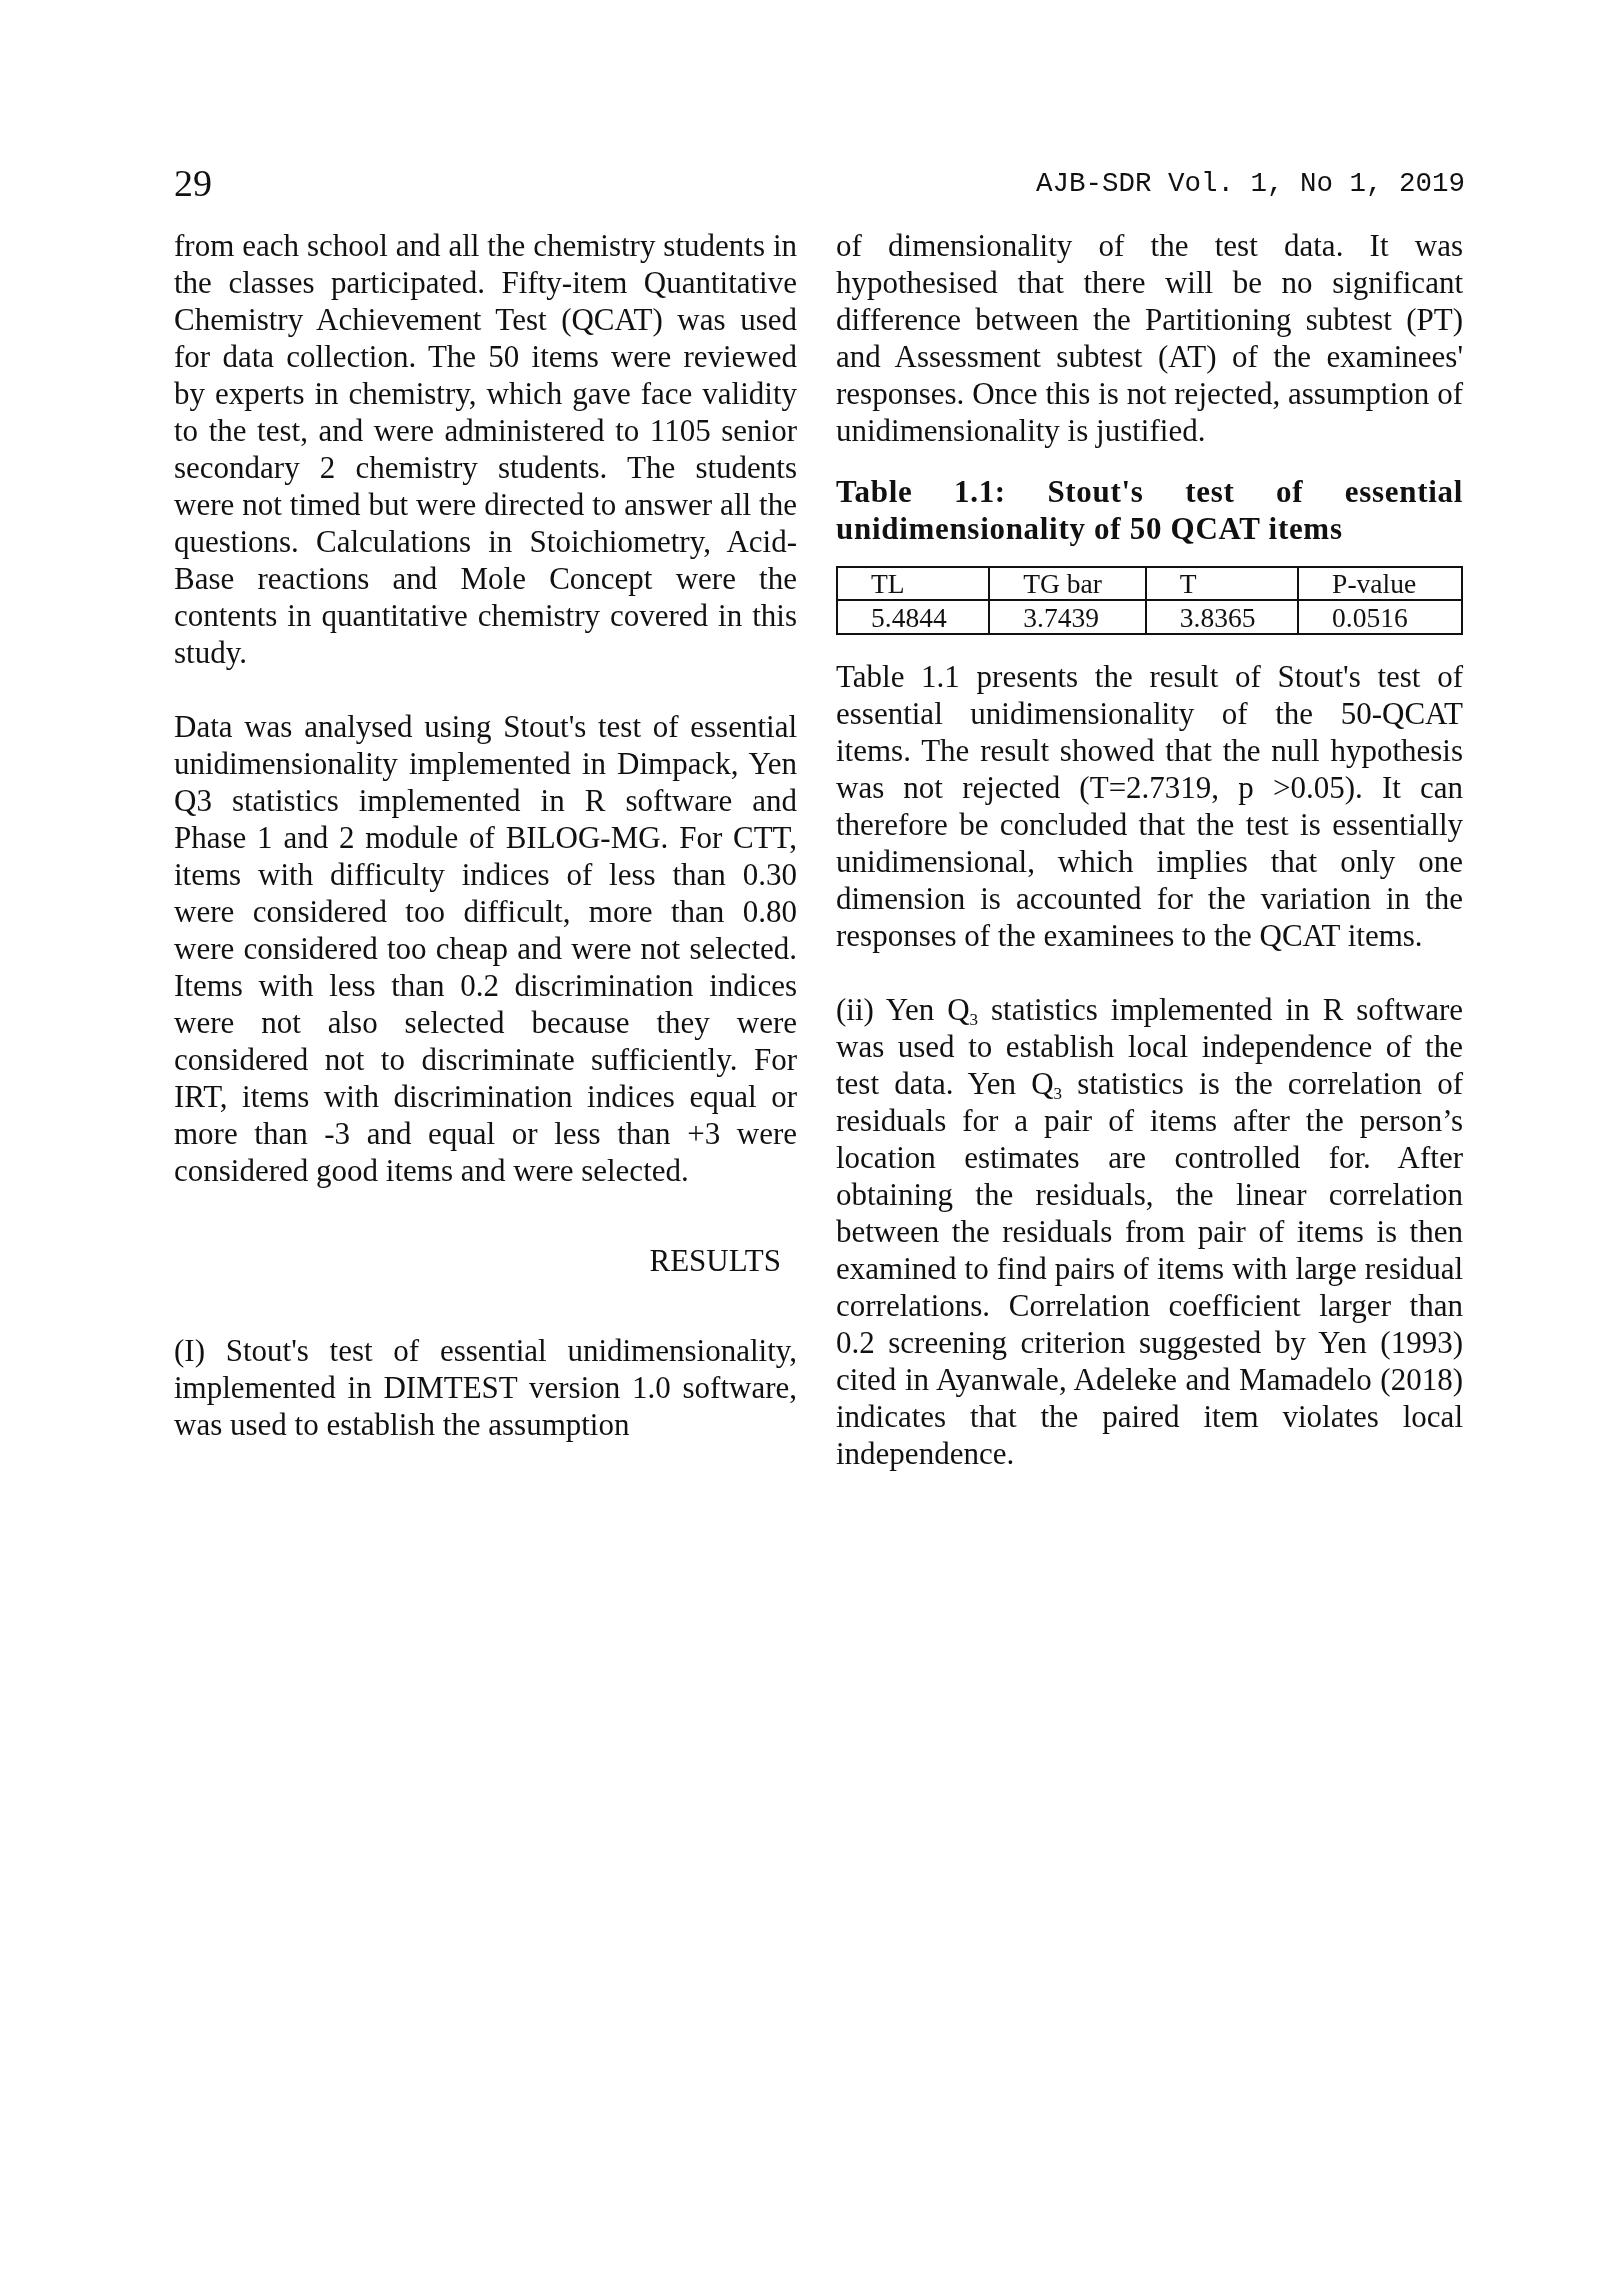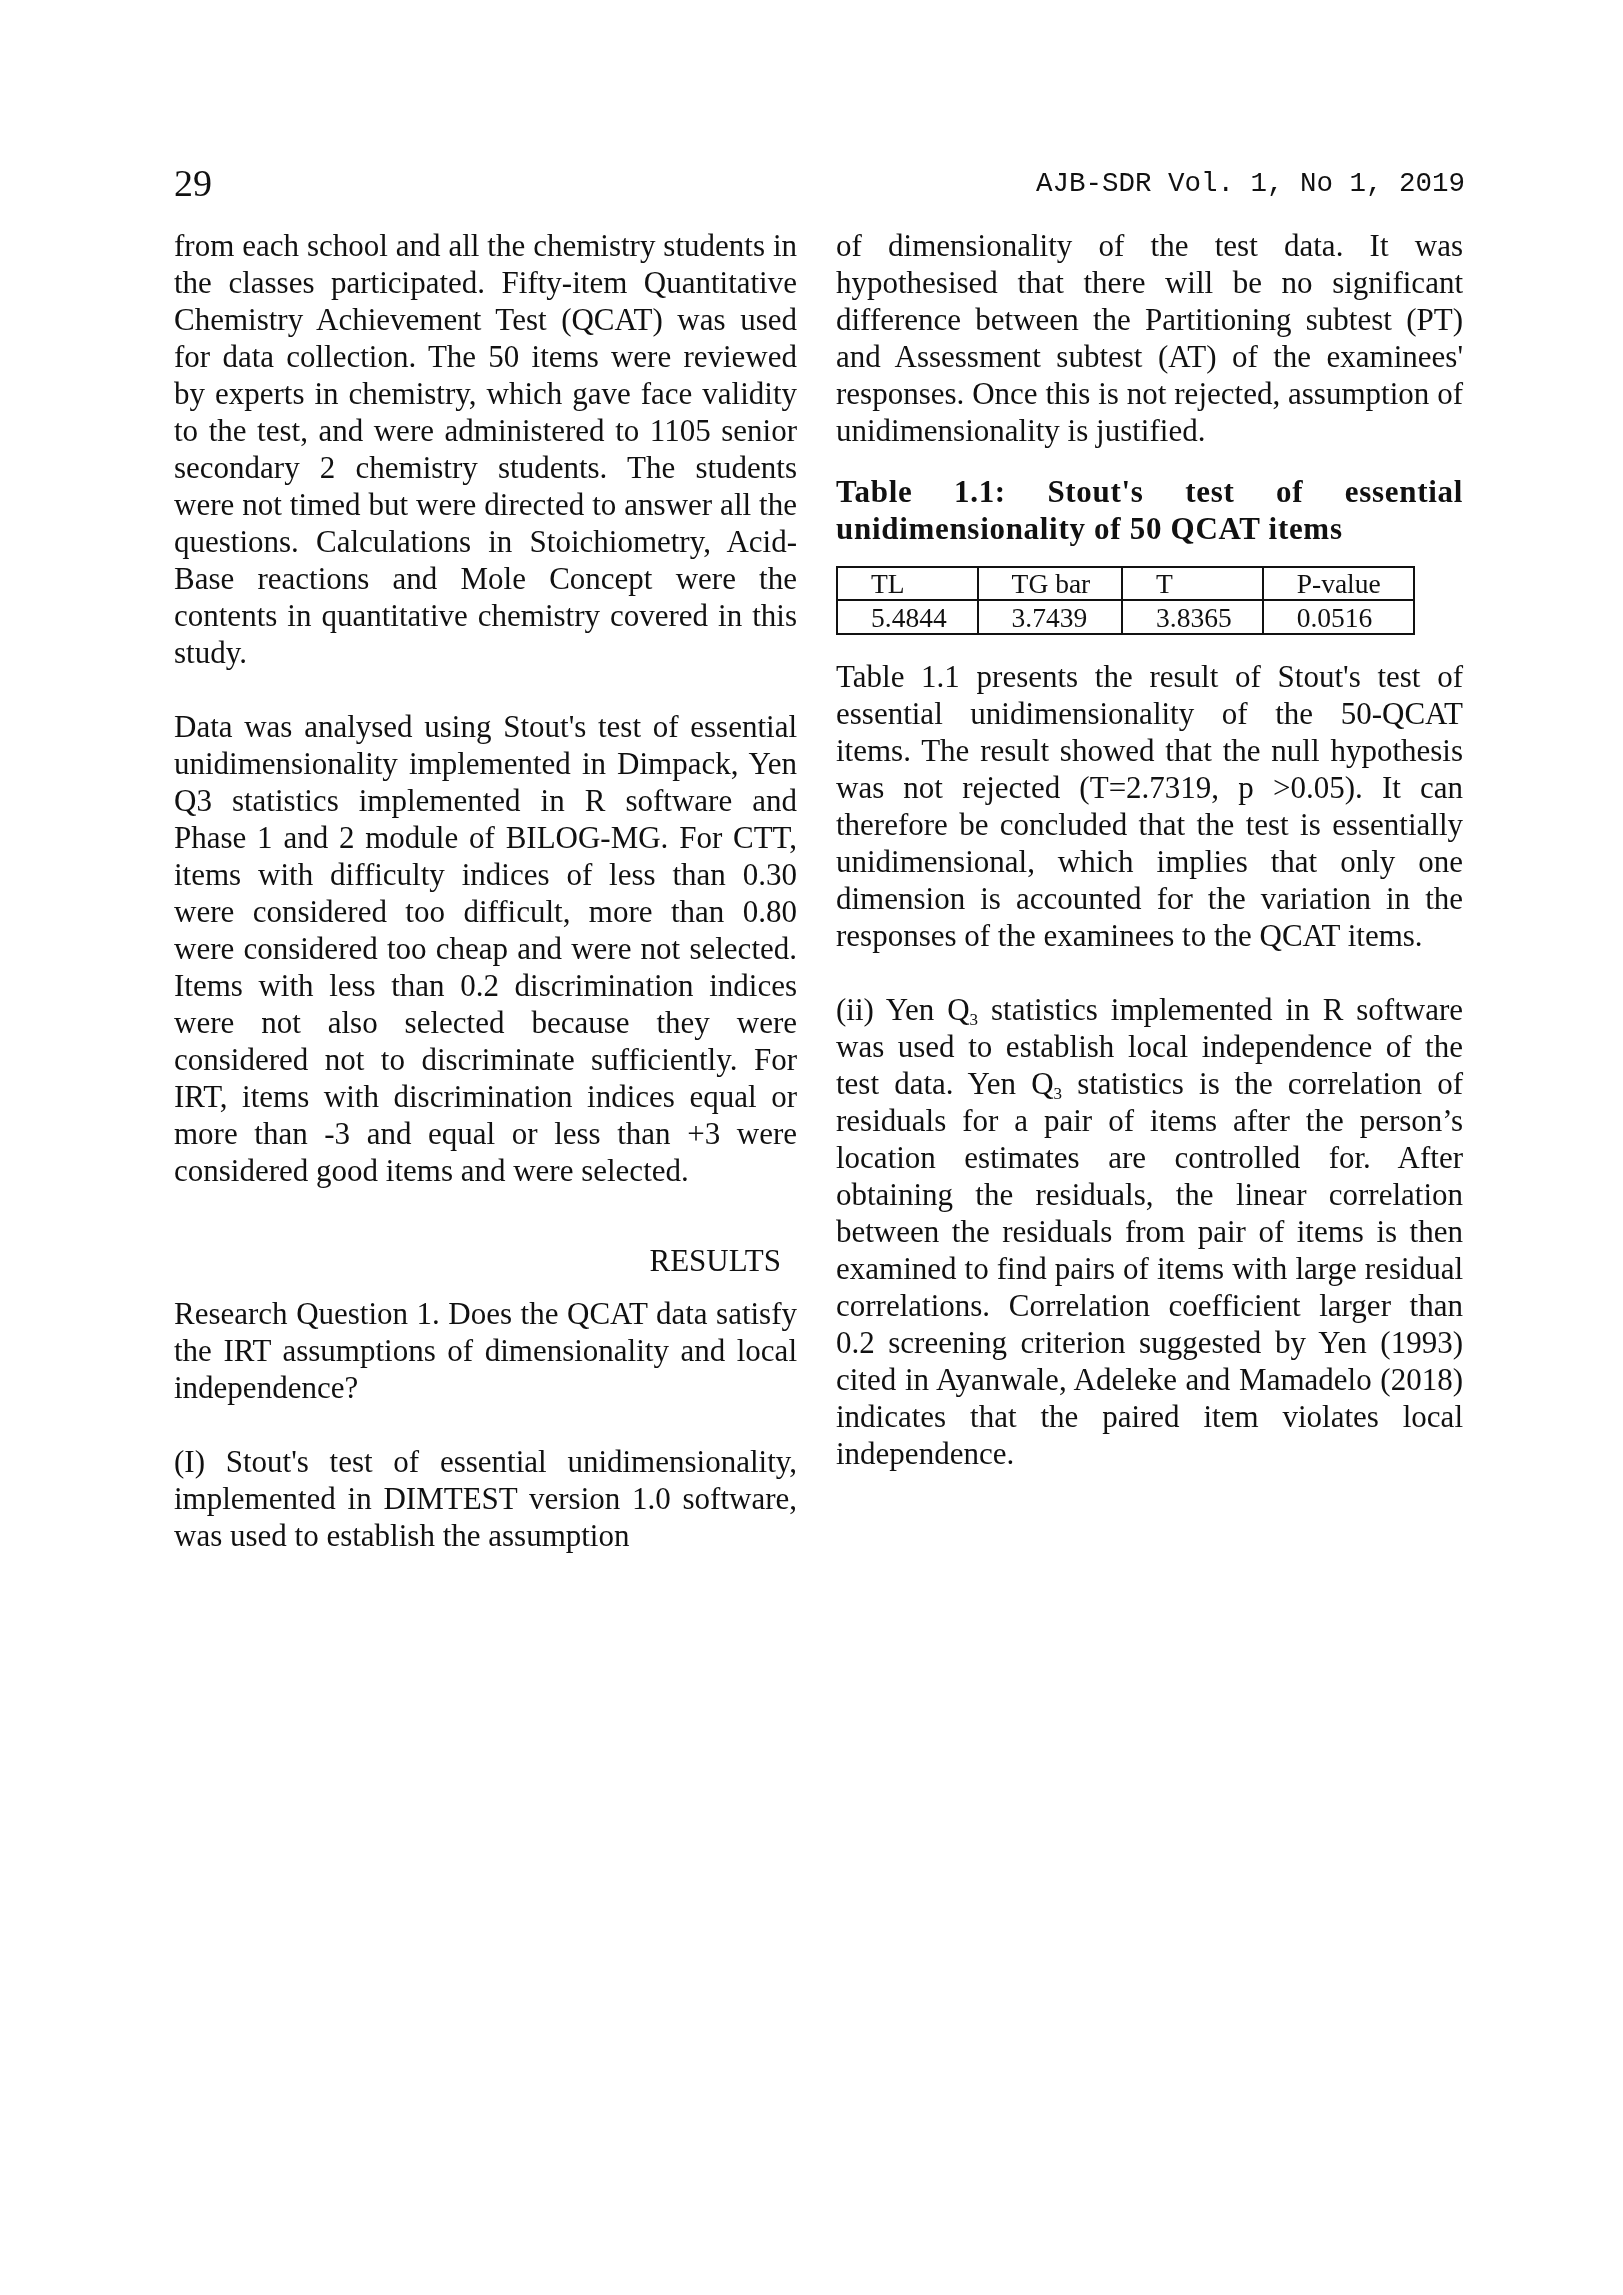--- a/index.html
+++ b/index.html
@@ -9,37 +9,36 @@
   .hdr-left { left:174px; font-size:38px; }
   .hdr-right { right:158px;font-family:Liberation Mono, monospace; }
   .col { position:absolute; top:227px; font-size:31px; line-height:37px; }
   .col-left { left:174px; width:623px; }
   .col-right { left:836px; width:627px; }
   .para { text-align:justify; text-align-last:left; margin:0; }
   .para-nojust { text-align:right; margin:16px;font-family:Liberation Serif, serif; }
   .gap { height:37px; }
   .gap-sm { height:23.6px; }
   .tcap { text-align:justify; text-align-last:left; letter-spacing:0.7px; margin:0;font-weight:bold; }
-  table.stout { border-collapse:collapse; width:579px; margin-top:19.6px; font-size:27.5px; line-height:30px;border-radius:27px; }
+  table.stout { border-collapse:collapse; width:627px; margin-top:19.6px; font-size:27.5px; line-height:30px;border-radius:27px; }
   table.stout td { border:2px solid #111; padding:1.3px 0 0 33px; text-align:left; }
   sub { font-size:17px; vertical-align:-5.2px; line-height:0; }
 </style>
 </head>
 <body>
 
 <div class="hdr hdr-left">29</div>
 <div class="hdr hdr-right">AJB-SDR Vol. 1, No 1, 2019</div>
 
 <div class="col col-left">
   <p class="para">from each school and all the chemistry students in the classes participated. Fifty-item Quantitative Chemistry Achievement Test (QCAT) was used for data collection. The 50 items were reviewed by experts in chemistry, which gave face validity to the test, and were administered to 1105 senior secondary 2 chemistry students. The students were not timed but were directed to answer all the questions. Calculations in Stoichiometry, Acid-Base reactions and Mole Concept were the contents in quantitative chemistry covered in this study.</p>
   <div class="gap"></div>
   <p class="para">Data was analysed using Stout's test of essential unidimensionality implemented in Dimpack, Yen Q3 statistics implemented in R software and Phase 1 and 2 module of BILOG-MG. For CTT, items with difficulty indices of less than 0.30 were considered too difficult, more than 0.80 were considered too cheap and were not selected. Items with less than 0.2 discrimination indices were not also selected because they were considered not to discriminate sufficiently. For IRT, items with discrimination indices equal or more than -3 and equal or less than +3 were considered good items and were selected.</p>
   <div class="gap"></div>
   <p class="para-nojust">RESULTS</p>
-  <p class="para">Research Question 1. Does the QCAT data satisfy the IRT assumptions of dimensionality and local independence?</p>
   <div class="gap"></div>
   <p class="para">(I) Stout's test of essential unidimensionality, implemented in DIMTEST version 1.0 software, was used to establish the assumption</p>
 </div>
 
 <div class="col col-right">
   <p class="para">of dimensionality of the test data. It was hypothesised that there will be no significant difference between the Partitioning subtest (PT) and Assessment subtest (AT) of the examinees' responses. Once this is not rejected, assumption of unidimensionality is justified.</p>
   <div class="gap-sm"></div>
   <p class="tcap">Table 1.1: Stout's test of essential unidimensionality of 50 QCAT items</p>
   <table class="stout">
     <tbody>

